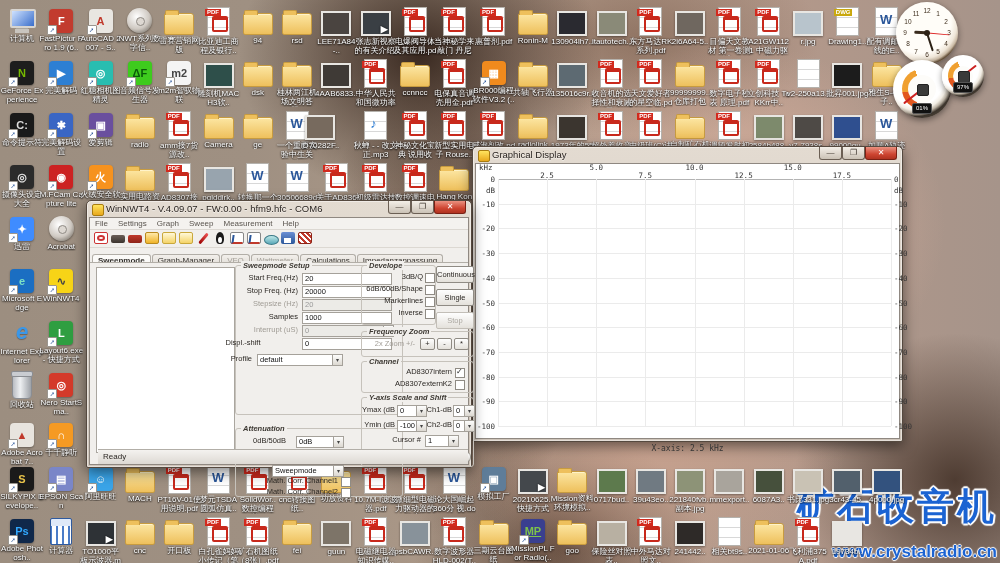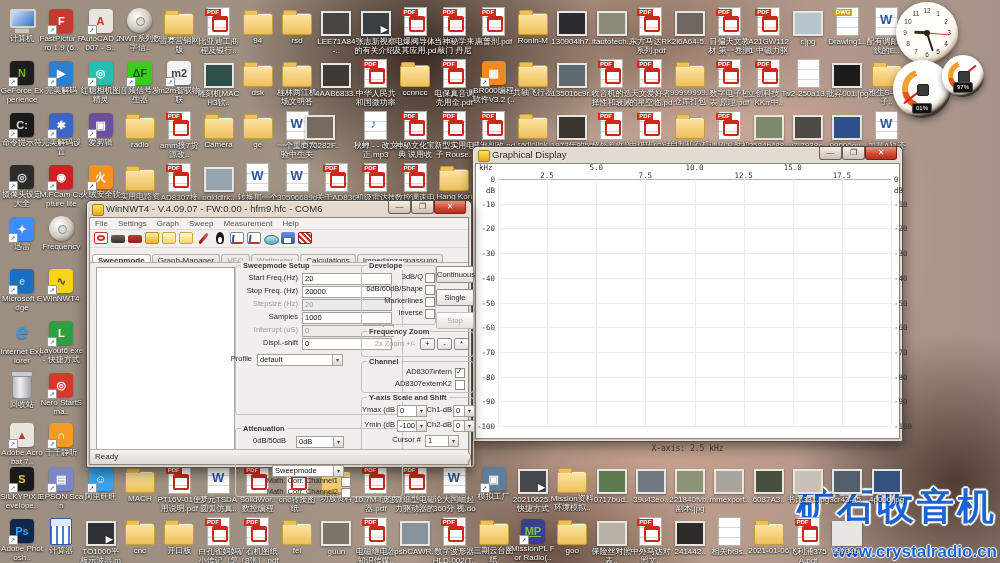--- a/index.html
+++ b/index.html
@@ -86,32 +86,32 @@
   .tools{position:absolute;left:0;right:0;top:12px;height:17px;background:#f1efec;border-bottom:1px solid #dcd8d2;padding-left:3px;}
   .ti{display:inline-block;width:16px;height:14px;margin:1px 1px 0 0;position:relative;vertical-align:top;}
   .tabs{position:absolute;left:2px;top:31px;height:13px;white-space:nowrap;}
   .tab{display:inline-block;height:12px;padding:0 5px;font-size:8px;line-height:12px;color:#33302c;margin-right:1px;
     border:1px solid #b2aea7;border-bottom:none;border-radius:3px 3px 0 0;background:linear-gradient(#f2efeb,#dedad3);}
   .tab.act{background:#fbfaf8;font-weight:bold;}
   .tab.dis{color:#a5a19a;}
   .body{position:absolute;left:0;right:0;top:44px;bottom:15px;border-top:1px solid #b2aea7;background:#f1efec;}
   .lbox{position:absolute;background:#fff;border:1px solid #aaa69f;}
   .fs{position:absolute;border:1px solid #c6c2bb;border-radius:3px;}
-  .leg{position:absolute;top:-5px;left:5px;background:#f1efec;font-size:7.5px;line-height:9px;color:#3c3832;padding:0 2px;}
+  .leg{position:absolute;top:-5px;left:5px;background:#f1efec;font-size:7.5px;line-height:9px;color:#3c3832;padding:0 2px;font-style:italic;}
   .flbl{position:absolute;font-size:7.5px;line-height:10px;color:#2c2824;text-align:right;white-space:nowrap;}
   .flbl.dis,.dis{color:#a09c95;}
   .inp{position:absolute;height:10px;background:#fff;border:1px solid #a5a19a;font-size:7.5px;line-height:10px;padding:0 2px;color:#111;}
   .inp.gray{background:#ecebe7;color:#999;}
   .cmb::after{content:"▾";position:absolute;right:0;top:0;bottom:0;width:9px;background:linear-gradient(#fdfdfc,#dcd8d1);border-left:1px solid #a5a19a;font-size:6px;line-height:10px;text-align:center;color:#444;}
   .chk{position:absolute;width:8px;height:8px;background:#fff;border:1px solid #8f8b84;}
   .chk.on::before{content:"✓";position:absolute;top:-2px;left:0px;font-size:8px;color:#222;}
   .btn{position:absolute;background:linear-gradient(#fefefe,#e4e1db);border:1px solid #8f8b84;border-radius:2px;font-size:7.5px;text-align:center;color:#2c2824;}
   .btn.dis{color:#aaa69f;border-color:#c2beb7;}
   .pbar{position:absolute;height:8px;background:linear-gradient(#fff,#d8d5cf);border:1px solid #9a968f;border-radius:4px;}
-  .sbar{position:absolute;left:0;right:0;bottom:0;height:14px;background:linear-gradient(#f4f2ef,#ddd9d3);border-top:1px solid #b2aea7;font-size:8px;line-height:14px;padding-left:5px;color:#2c2824;}
+  .sbar{position:absolute;left:8px;right:0;bottom:0;height:14px;background:linear-gradient(#f4f2ef,#ddd9d3);border-top:1px solid #b2aea7;font-size:8px;line-height:14px;padding-left:5px;color:#2c2824;}
   
   .tg{position:absolute;inset:1px;border-radius:2px;}
   .tg-power{background:#fff;border:1px solid #c33;}
   .tg-power::before{content:"";position:absolute;inset:2px;border:2px solid #c33;border-radius:50%;}
   .tg-print1{background:linear-gradient(#6b5f58,#3c342e);border-radius:2px;margin-top:3px;height:8px;}
   .tg-print2{background:linear-gradient(#c0392b,#8e2418);border-radius:2px;margin-top:3px;height:8px;}
   .tg-tools{background:linear-gradient(#ffe9a8,#f0b429);border:1px solid #b98a1e;}
   .tg-note{background:linear-gradient(#fff8d8,#f5d468);border:1px solid #c9a83c;}
   .tg-wand{background:transparent;}
   .tg-wand::before{content:"";position:absolute;left:6px;top:0;width:3px;height:13px;background:linear-gradient(#e55,#900);transform:rotate(40deg);border-radius:2px;}
@@ -559,21 +559,21 @@
         <span class="lbl">Hang Kong..</span>
       </div>
       <div class="ic" style="left: 2px; top: 214px;">
         <span class="g t-app" style="background: rgb(63, 140, 255);">
           <b class="ltr" style="color: rgb(255, 255, 255);">✦</b>
         </span>
         <span class="lbl">迅雷</span>
       </div>
       <div class="ic" style="left: 41.3px; top: 214px;">
         <span class="g t-cd"></span>
-        <span class="lbl">Frequency</span>
+        <span class="lbl">Acrobat</span>
       </div>
       <div class="ic" style="left: 2px; top: 266px;">
         <span class="g t-app" style="background: rgb(27, 110, 194);">
           <b class="ltr" style="color: rgb(124, 224, 196);">e</b>
         </span>
         <span class="lbl">Microsoft Edge</span>
       </div>
       <div class="ic" style="left: 41.3px; top: 266px;">
         <span class="g t-app" style="background: rgb(247, 212, 23);">
           <b class="ltr" style="color: rgb(68, 68, 68);">∿</b>
@@ -889,21 +889,21 @@
           <span class="flbl" style="left: 98px; top: 10px; width: 110px;">Start Freq.(Hz)</span>
           <span class="inp" style="left: 212px; top: 10px; width: 84px;"><span>20</span></span>
           <span class="flbl" style="left: 98px; top: 23px; width: 110px;">Stop Freq. (Hz)</span>
           <span class="inp" style="left: 212px; top: 23px; width: 84px;"><span>20000</span></span>
           <span class="flbl dis" style="left: 98px; top: 36px; width: 110px;">Stepsize (Hz)</span>
           <span class="inp gray" style="left: 212px; top: 36px; width: 84px;"><span>20</span></span>
           <span class="flbl" style="left: 98px; top: 49px; width: 110px;">Samples</span>
           <span class="inp" style="left: 212px; top: 49px; width: 84px;"><span>1000</span></span>
           <span class="flbl dis" style="left: 98px; top: 62px; width: 110px;">Interrupt (uS)</span>
           <span class="inp gray cmb" style="left: 212px; top: 62px; width: 86px;"><span>0</span></span>
-          <span class="flbl" style="left: 98px; top: 75px; width: 110px;">Displ.-shift</span>
+          <span class="flbl" style="left: 98px; top: 75px; width: 110px; text-align: center;">Displ.-shift</span>
           <span class="inp" style="left: 212px; top: 75px; width: 84px;"><span>0</span></span>
           <span class="flbl" style="left: 122px; top: 91px; width: 40px;">Profile</span>
           <span class="inp cmb" style="left: 167px; top: 91px; width: 80px;"><span>default</span></span>
           <div class="fs" style="left: 145px; top: 165px; width: 166px; height: 26px;">
             <b class="leg">Attenuation</b>
           </div>
           <span class="flbl" style="left: 136px; top: 173px; width: 60px;">0dB/50dB</span>
           <span class="inp cmb" style="left: 206px; top: 173px; width: 42px;"><span>0dB</span></span>
           <div class="fs" style="left: 145px; top: 196px; width: 166px; height: 36px;">
             <b class="leg">Mode</b>

